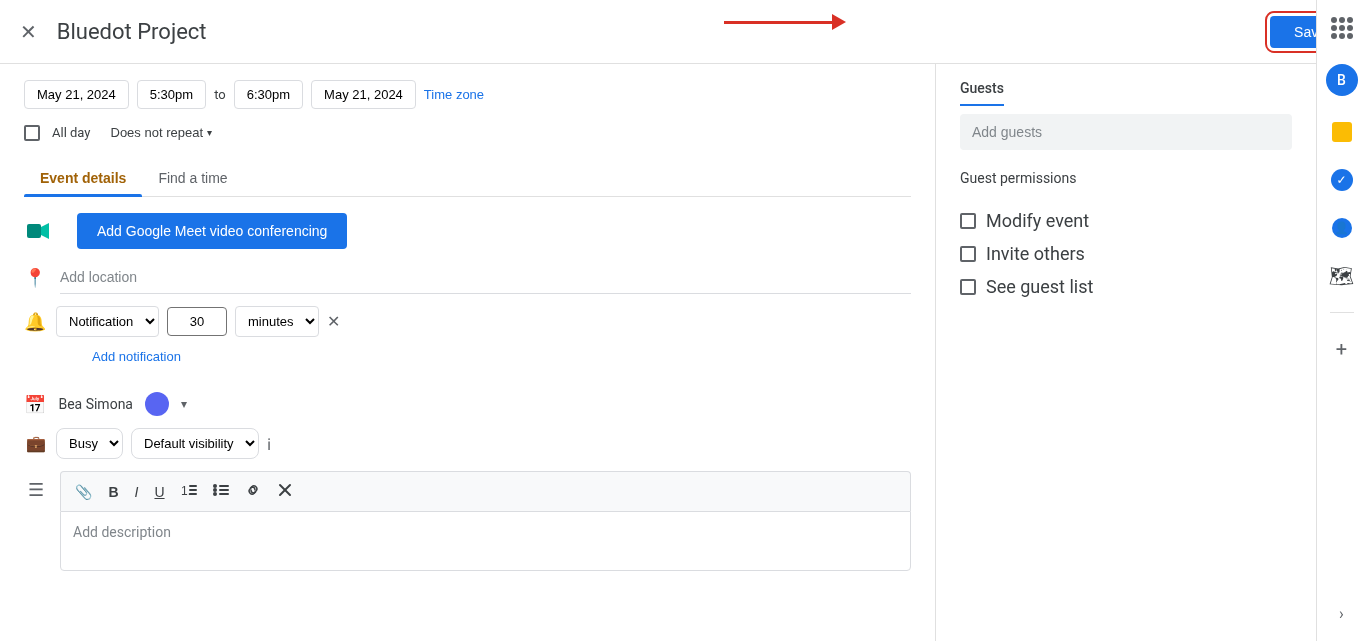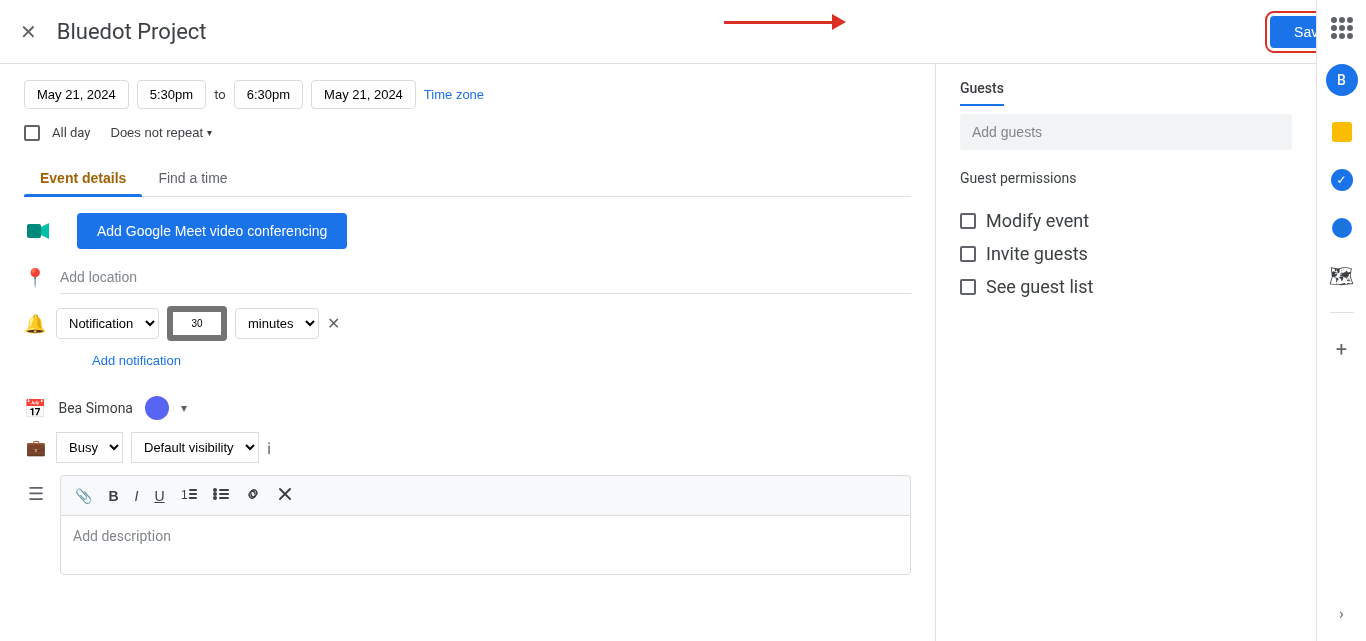--- a/index.html
+++ b/index.html
@@ -115,22 +115,22 @@
 
     
     .notification-row {
       display: flex; align-items: center; gap: 8px; margin-bottom: 8px;
     }
     .notif-select {
       border: 1px solid #dadce0; border-radius: 4px; padding: 6px 8px;
       font-size: 13px; background: #fff; cursor: pointer;
     }
     .notif-number {
-      border: 6px solid #737373; border-radius: 4px; padding: 6px 16px;
-      font-size: 10px; width: 60px; text-align: center; background: #fff;
+      border: 1px solid #737373; border-radius: 4px; padding: 6px 16px;
+      font-size: 13px; width: 60px; text-align: center; background: #fff;
     }
     .notif-unit {
       border: 1px solid #dadce0; border-radius: 4px; padding: 6px 8px;
       font-size: 13px; background: #fff; cursor: pointer;
     }
     .notif-remove { background: none; border: none; cursor: pointer; font-size: 16px; color: #5f6368; }
 
     
     .add-notification-btn {
       background: none; border: none; color: #1a73e8; font-size: 13px;
@@ -145,21 +145,21 @@
     .user-label { font-size: 14px; color: #3c4043; }
     .color-circle { width: 24px; height: 24px; border-radius: 50%; background: #5865f2; cursor: pointer; }
     .color-dropdown { background: none; border: none; cursor: pointer; font-size: 12px; color: #5f6368; }
 
     
     .status-row {
       display: flex; align-items: center; gap: 8px; margin-bottom: 12px;
     }
     .briefcase-icon { font-size: 16px; color: #5f6368; width: 24px; text-align: center; }
     .status-select, .visibility-select {
-      border: 1px solid #dadce0; border-radius: 0; padding: 6px 8px;
+      border: 1px solid #dadce0; border-radius: 8px; padding: 6px 8px;
       font-size: 13px; background: #fff; cursor: pointer;
     }
     .info-btn { background: none; border: none; cursor: pointer; font-size: 16px; color: #5f6368; }
     .desc-toolbar {
       display: flex; align-items: center; gap: 4px; padding: 6px 8px;
       border: 1px solid #dadce0; border-bottom: none; border-radius: 4px 4px 0 0;
       background: #f8f9fa;
     }
     .toolbar-btn {
       background: none; border: none; cursor: pointer; padding: 4px 6px;
@@ -349,21 +349,21 @@
       <div>
         <div class="permissions-title">Guest permissions</div>
 
         <div class="permission-item">
           <div class="perm-checkbox"></div>
           <span class="perm-label">Modify event</span>
         </div>
 
         <div class="permission-item">
           <div class="perm-checkbox"></div>
-          <span class="perm-label">Invite guests</span>
+          <span class="perm-label">Invite others</span>
         </div>
 
         <div class="permission-item">
           <div class="perm-checkbox"></div>
           <span class="perm-label">See guest list</span>
         </div>
       </div>
     </div>
   </div>
 

